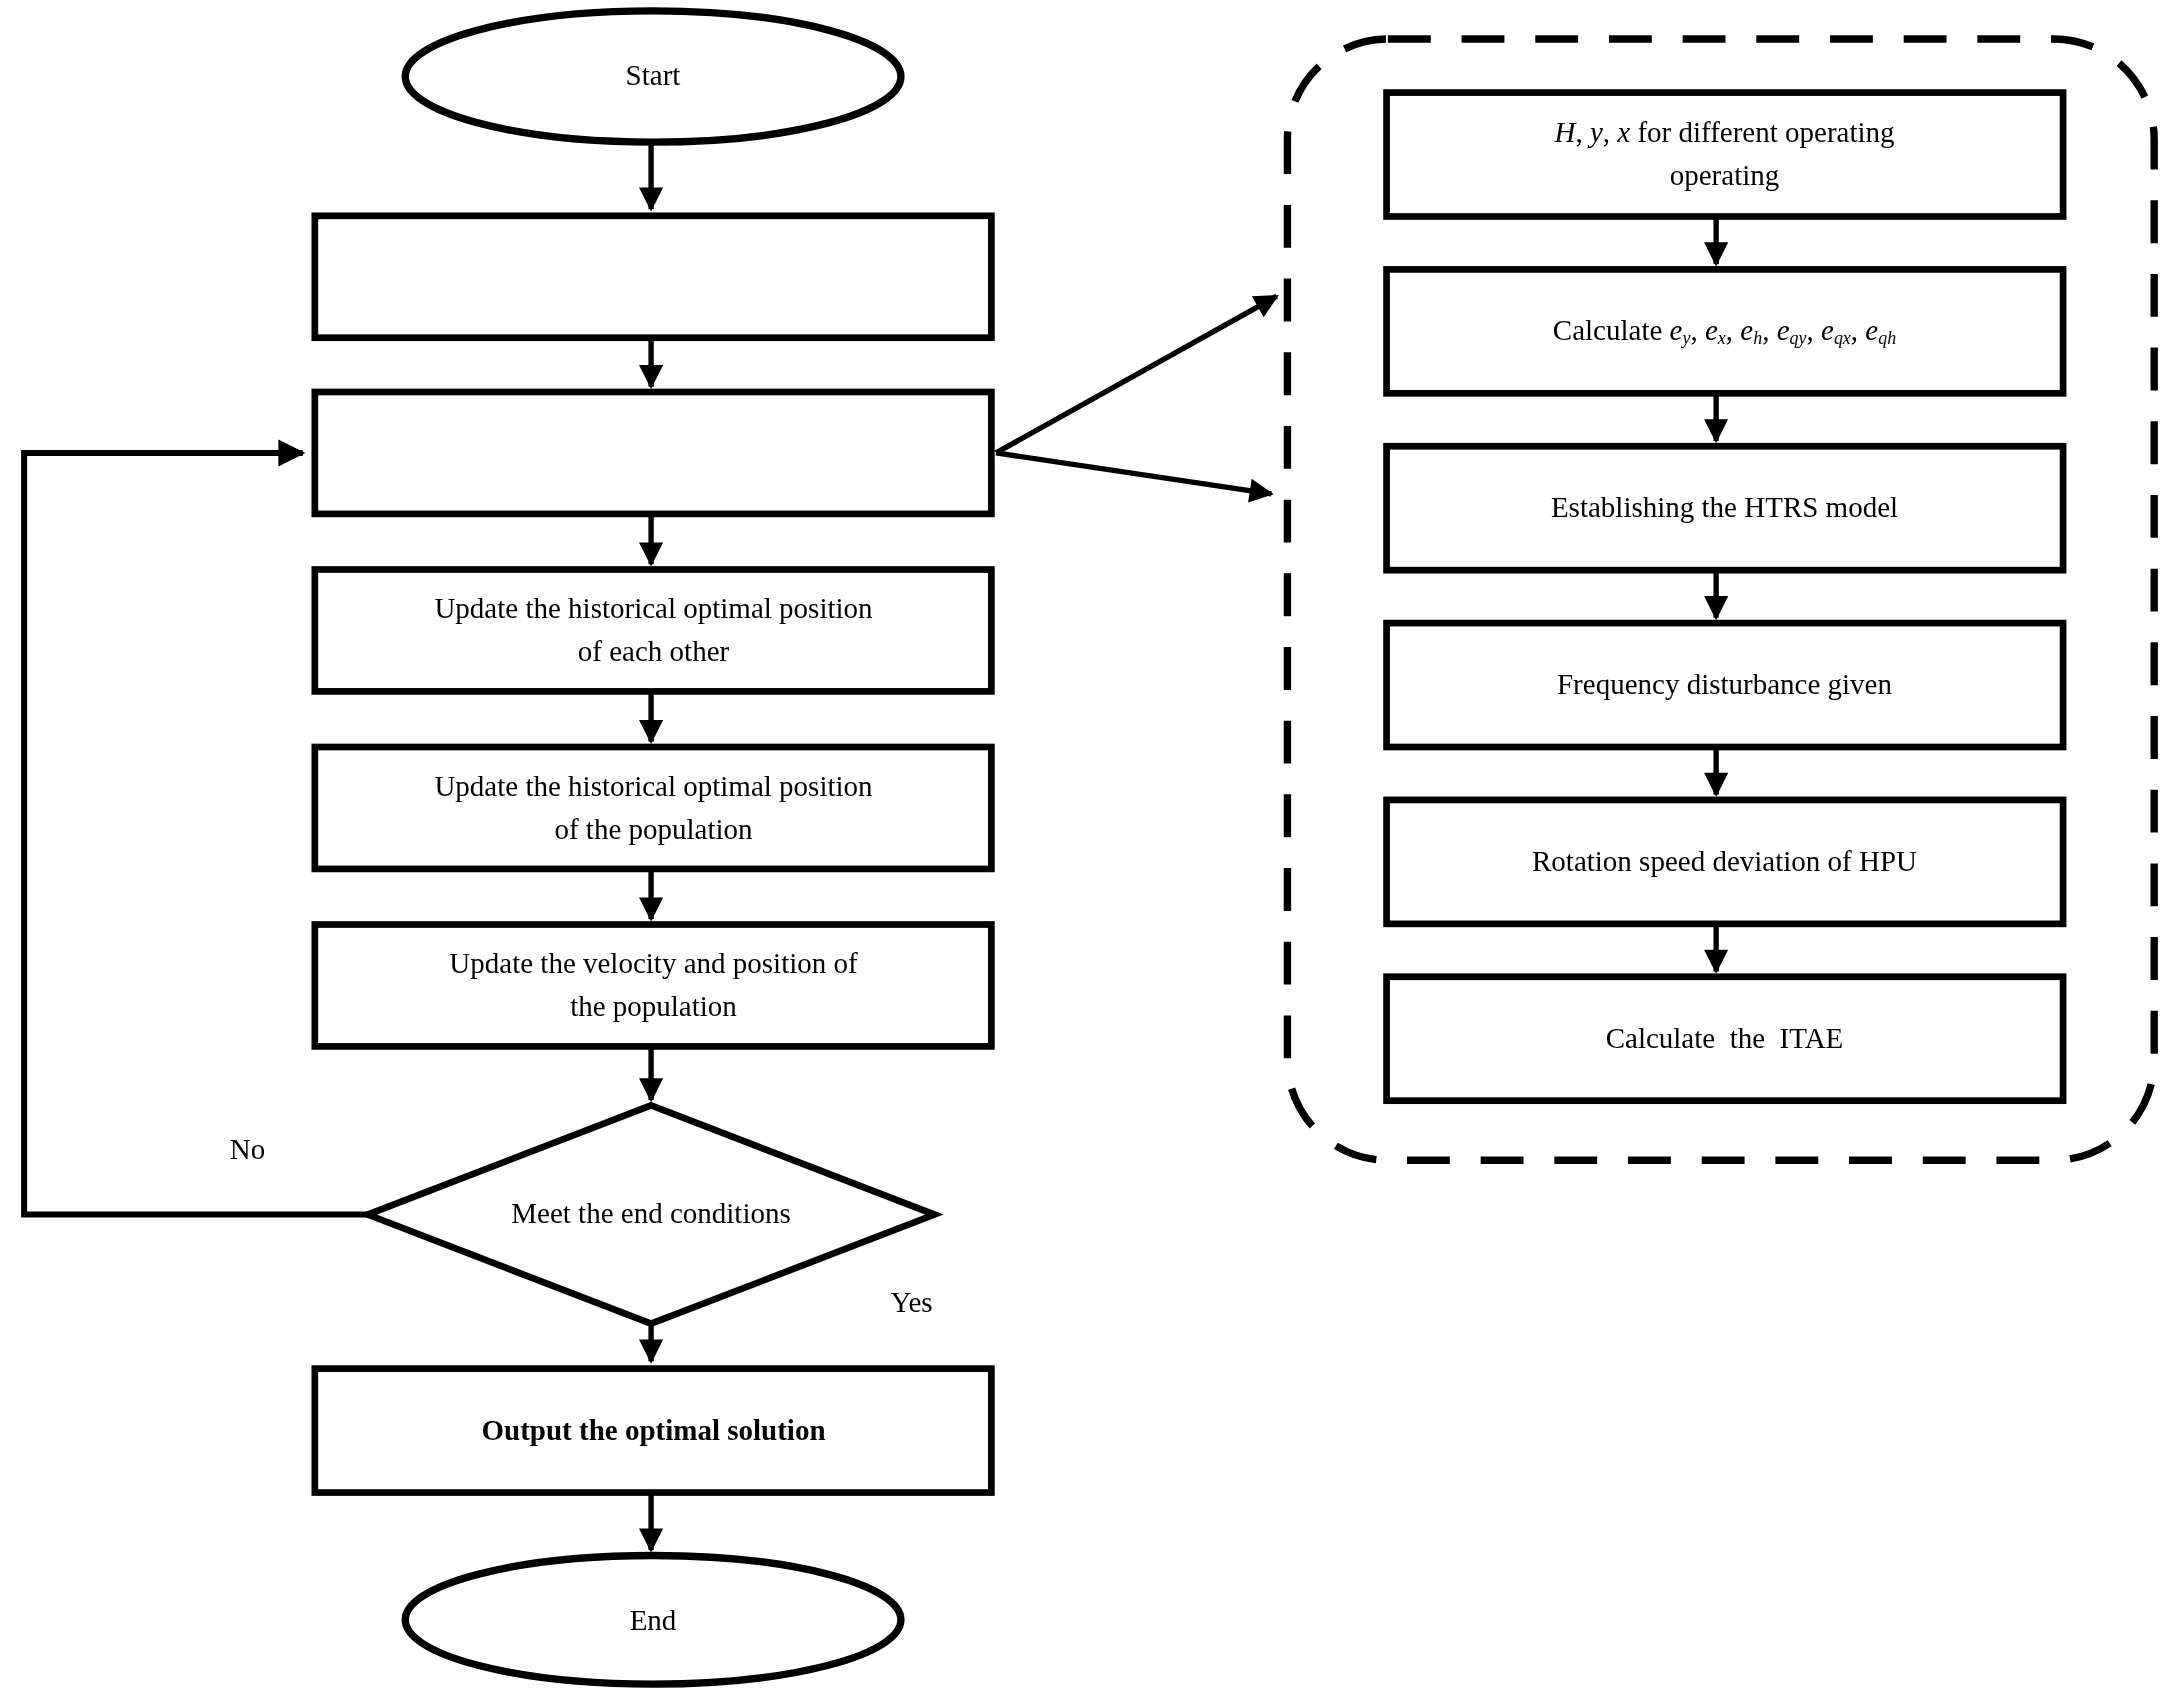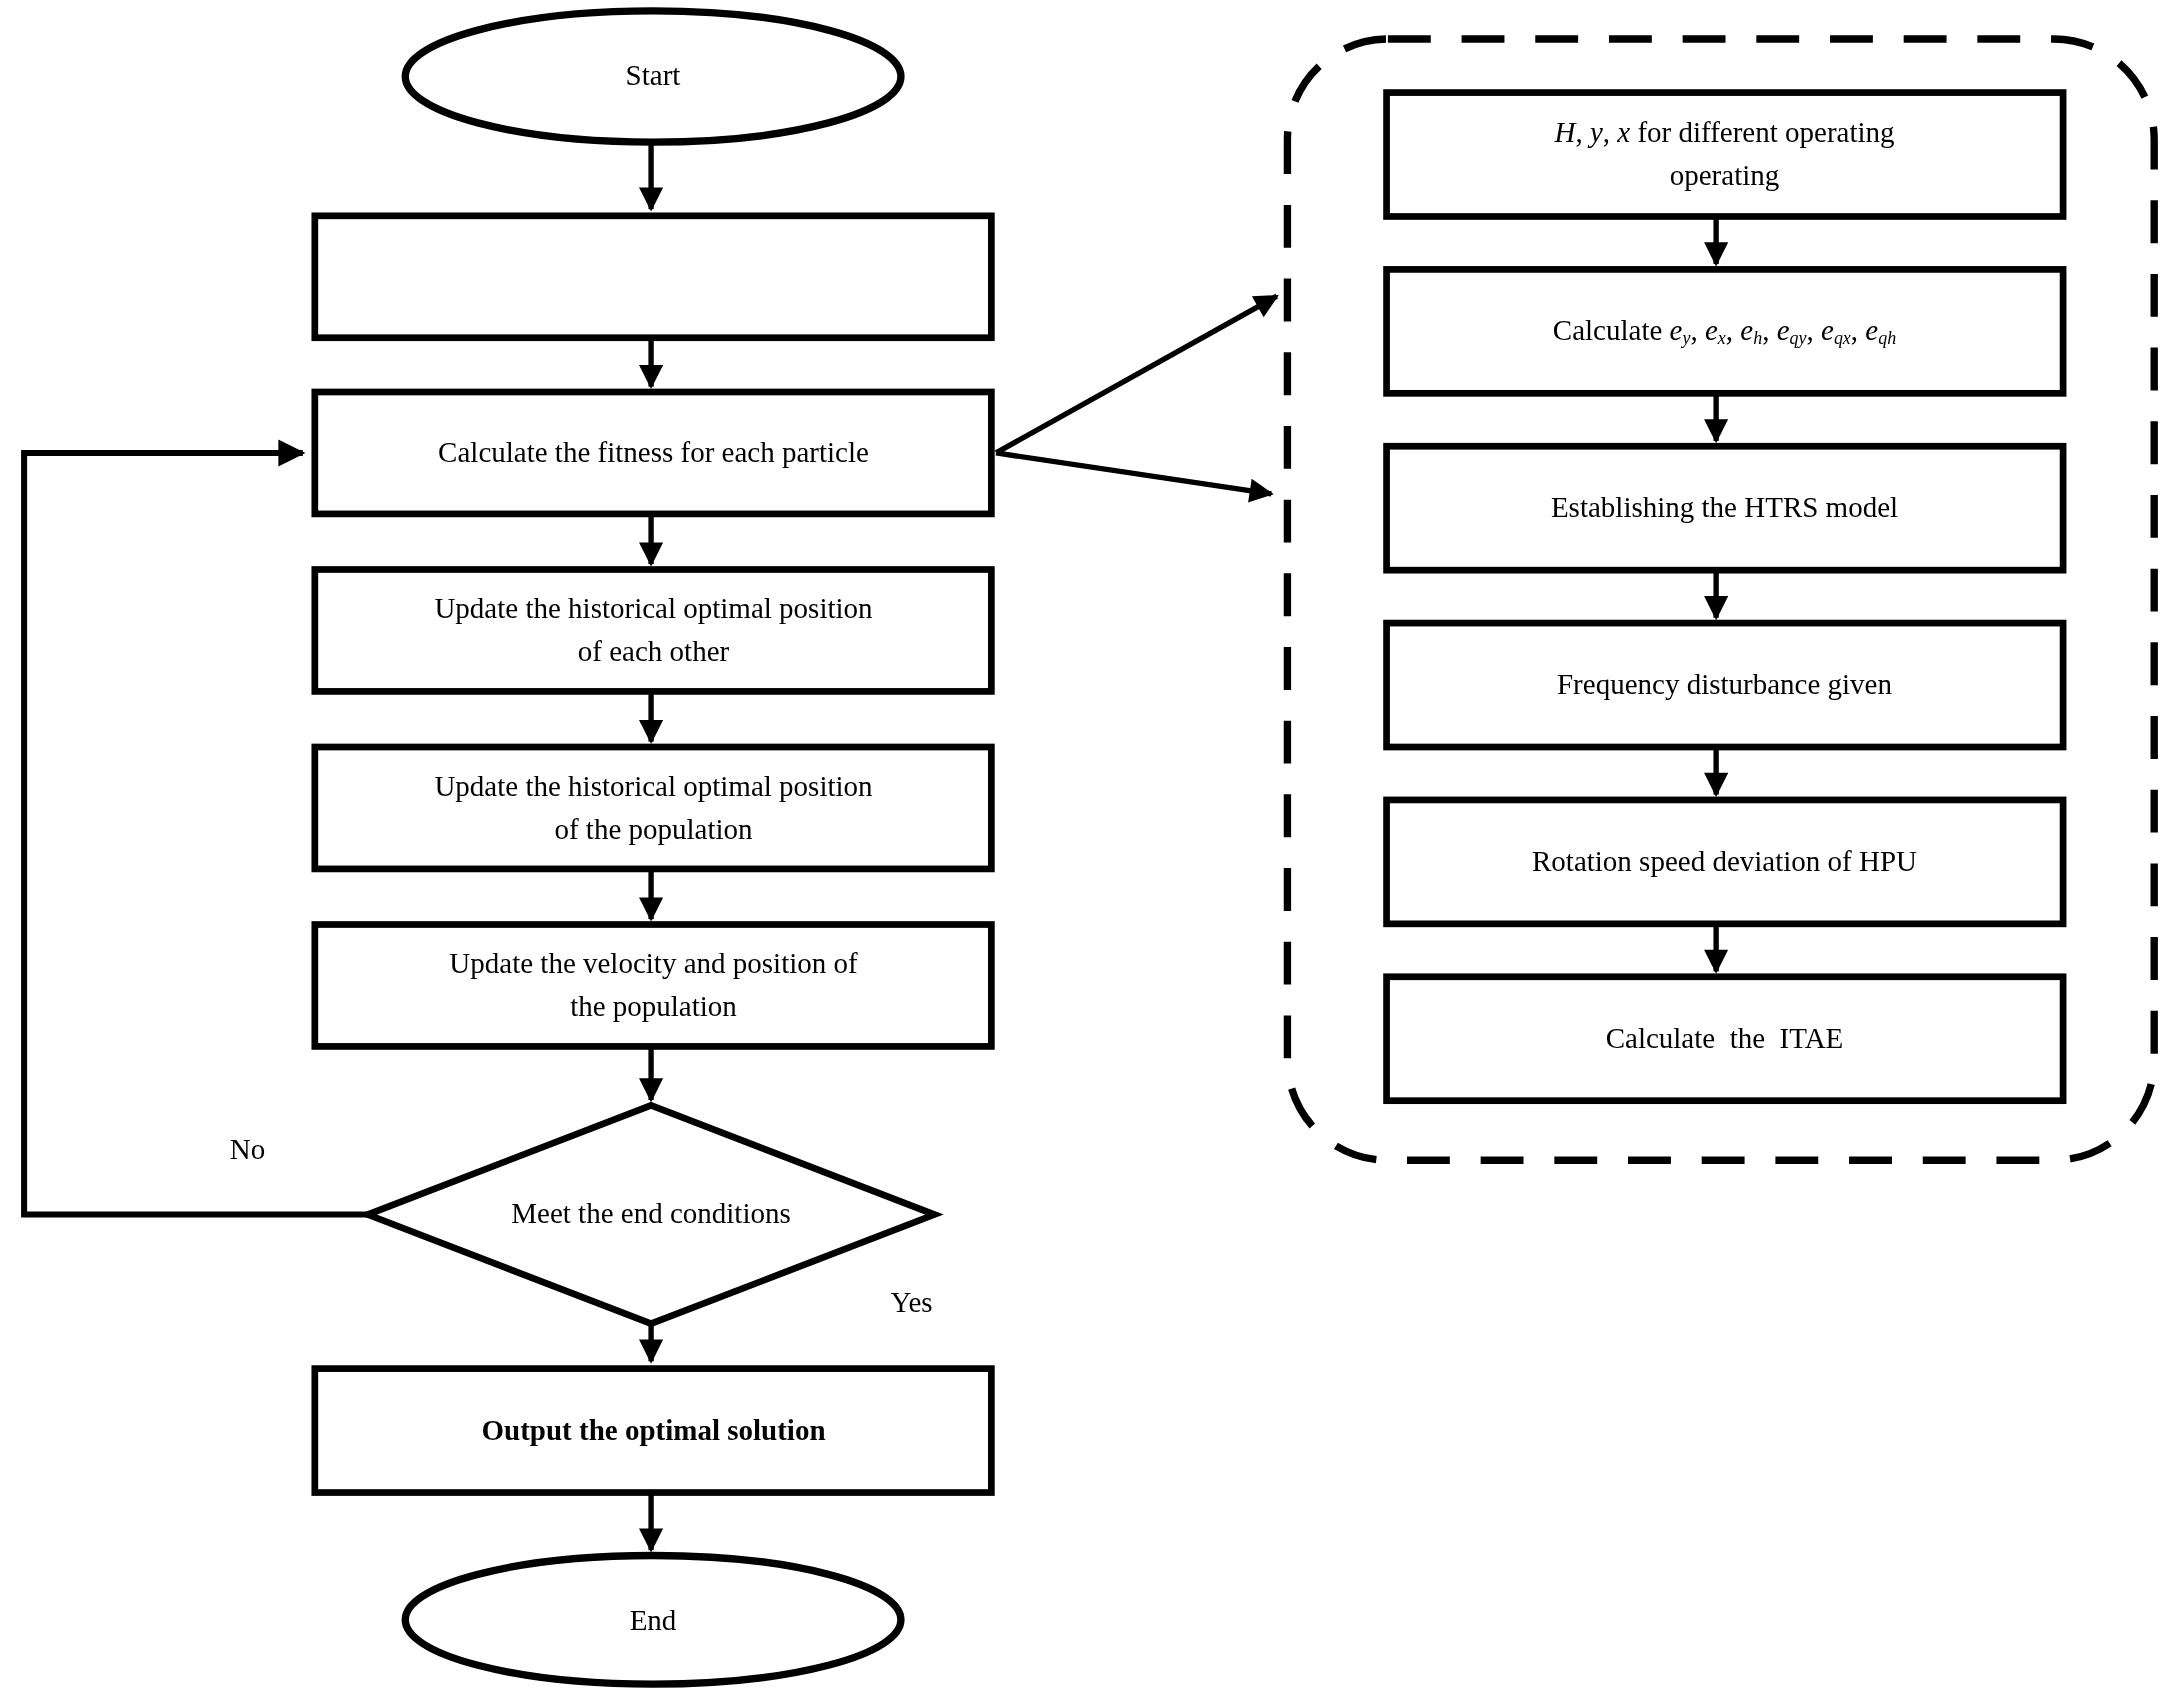--- a/index.html
+++ b/index.html
@@ -78,23 +78,20 @@
     <line x1="2562" y1="853" x2="2562" y2="922" stroke-width="8" marker-end="url(#ah)" class="stroke"></line>
     <line x1="2562" y1="1117" x2="2562" y2="1186" stroke-width="8" marker-end="url(#ah)" class="stroke"></line>
     <line x1="2562" y1="1381" x2="2562" y2="1450" stroke-width="8" marker-end="url(#ah)" class="stroke"></line>
   </svg>
 
   <div class="lbl" style="left:405px;top:10.7px;width:496px;height:131px;">
     <span>Start</span>
   </div>
 
 
-  <div class="lbl" style="left:322px;top:392px;width:663px;height:122px;">
-    <span>Calculate the fitness for each particle</span>
-  </div>
 
   <div class="lbl" style="left:322px;top:569px;width:663px;height:122px;">
     <span>Update the historical optimal position</span>
     <span>of each other</span>
   </div>
 
   <div class="lbl" style="left:322px;top:747px;width:663px;height:122px;">
     <span>Update the historical optimal position</span>
     <span>of the population</span>
   </div>

